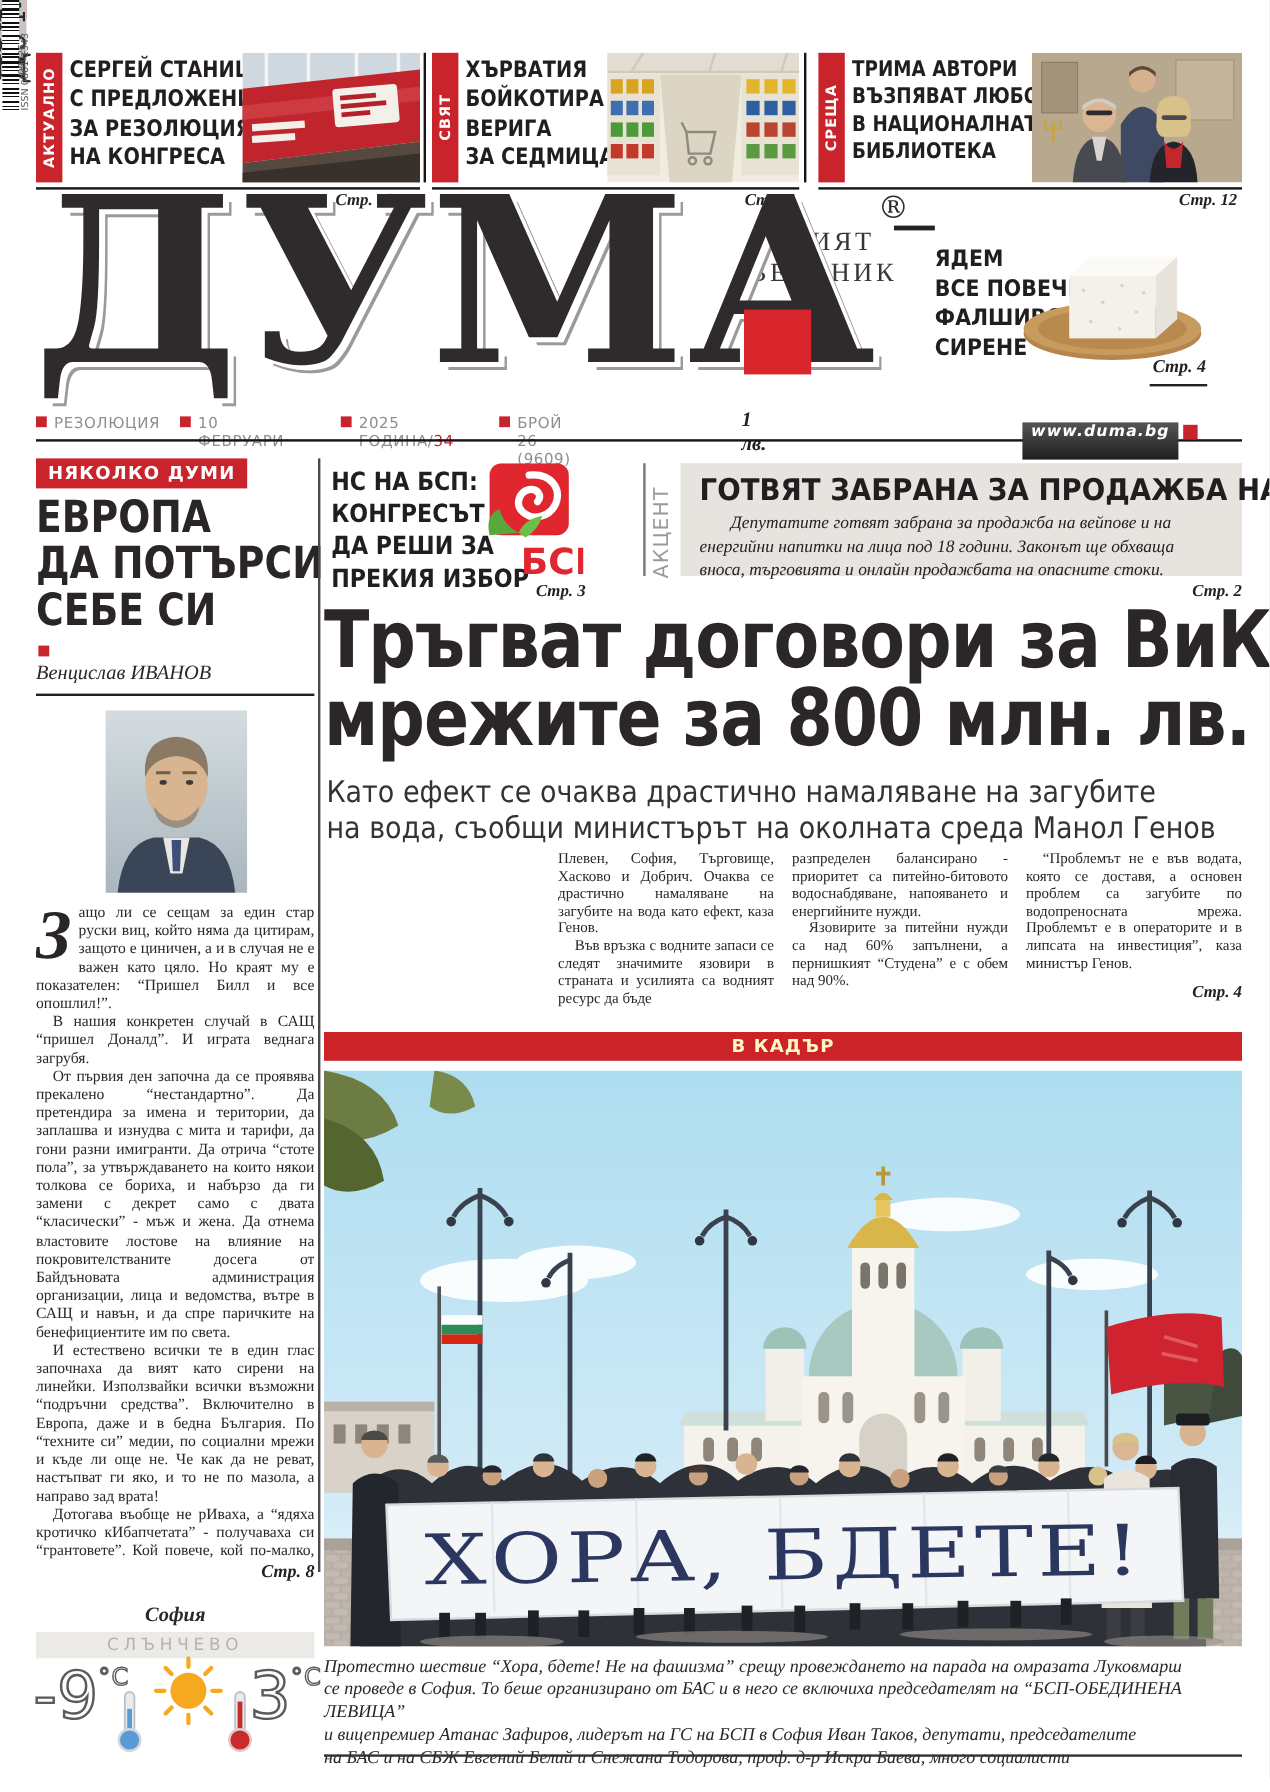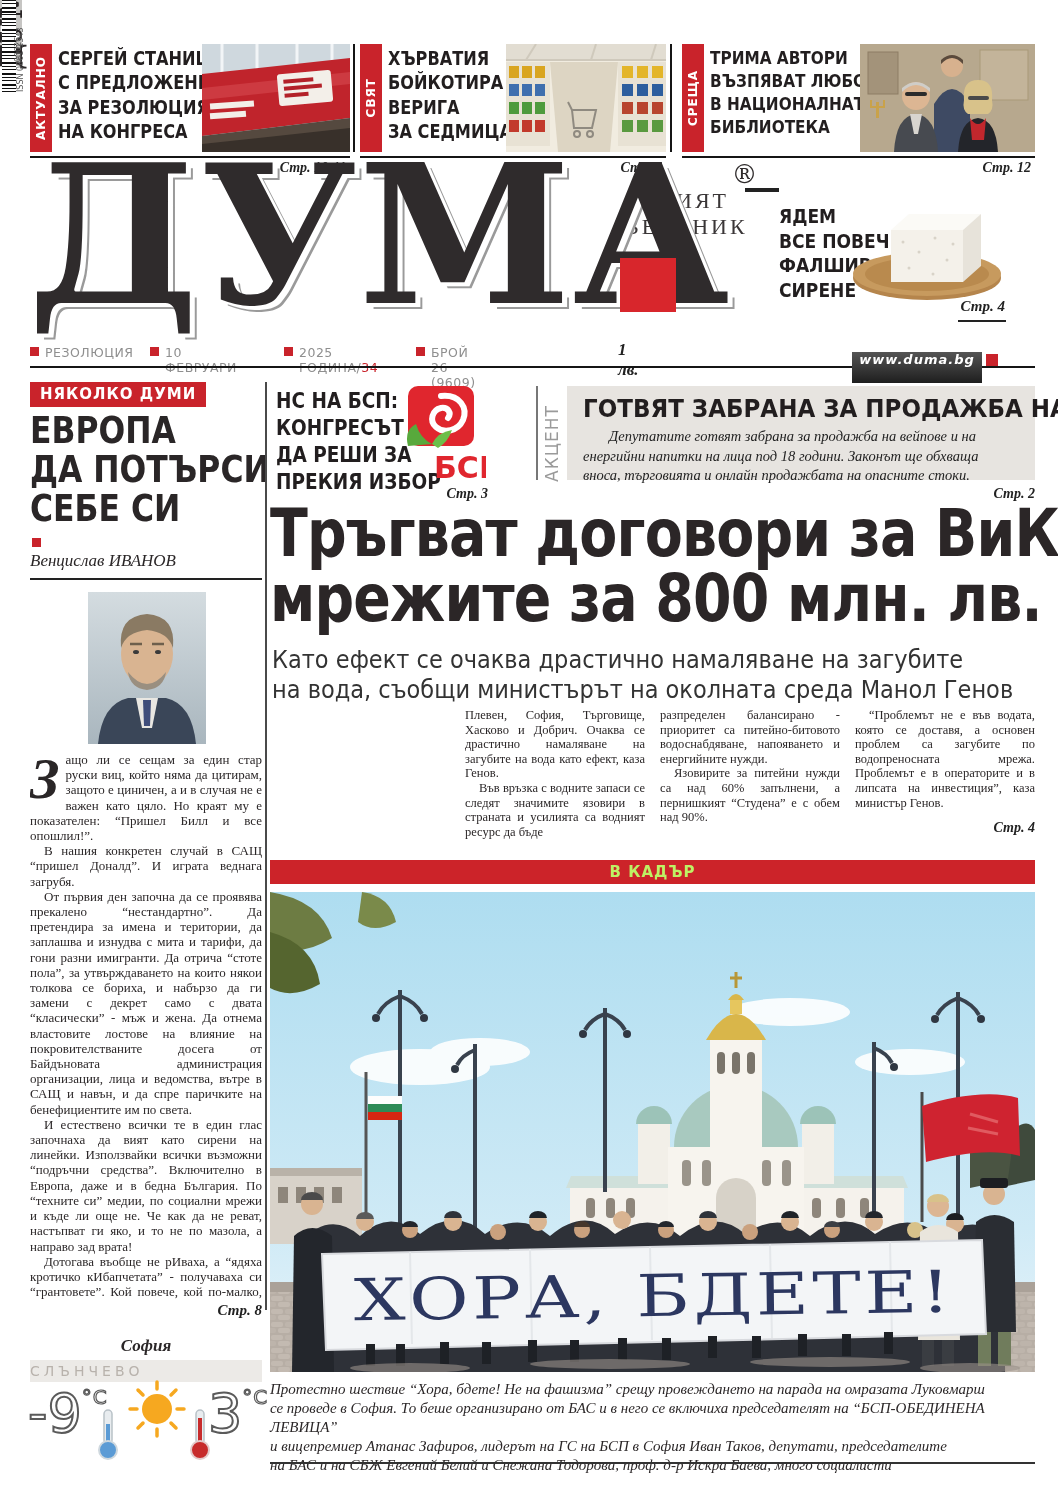--- a/index.html
+++ b/index.html
@@ -300,21 +300,21 @@
   <div class="abs op-body" style="left:30px;top:752px;width:232px;height:548px;overflow:hidden;">
     <p><span class="dropcap">З</span><span>ащо ли се сещам за един стар руски виц, който няма да цитирам, защото е циничен, а и в случая не е важен като цяло. Но краят му е показателен: “Пришел Билл и все опошлил!”.</span></p>
     <p class="ind">В нашия конкретен случай в САЩ “пришел Доналд”. И играта веднага загрубя.</p>
     <p class="ind">От първия ден започна да се проявява прекалено “нестандартно”. Да претендира за имена и територии, да заплашва и изнудва с мита и тарифи, да гони разни имигранти. Да отрича “стоте пола”, за утвърждаването на които някои толкова се бориха, и набързо да ги замени с декрет само с двата “класически” - мъж и жена. Да отнема властовите лостове на влияние на покровителстваните досега от Байдъновата администрация организации, лица и ведомства, вътре в САЩ и навън, и да спре паричките на бенефициентите им по света.</p>
     <p class="ind">И естествено всички те в един глас започнаха да вият като сирени на линейки. Използвайки всички възможни “подръчни средства”. Включително в Европа, даже и в бедна България. По “техните си” медии, по социални мрежи и къде ли още не. Че как да не реват, настъпват ги яко, и то не по мазола, а направо зад врата!</p>
     <p class="ind">Дотогава въобще не рИваха, а “ядяха кротичко кИбапчетата” - получаваха си “грантовете”. Кой повече, кой по-малко, но достатъчно.</p>
   </div>
   <div class="abs pageref" style="left:30px;top:1302px;width:232px;text-align:right;font-size:15px;">Стр. 8</div>
 
   <div class="abs" style="left:30px;top:1336px;width:232px;text-align:center;font:italic bold 17px 'Liberation Serif',serif;">София</div>
-  <div class="abs" style="left:30px;top:1360px;width:232px;height:22px;background:#eceae7;text-align:left;">
+  <div class="abs" style="left:30px;top:1360px;width:232px;height:22px;background:#eceae7;text-align:center;">
     <span style="font:14px 'DejaVu Sans',sans-serif;color:#b8b2ac;letter-spacing:4px;line-height:22px;">СЛЪНЧЕВО</span>
   </div>
   <div class="abs temp" style="left:28px;top:1382px;"><span>-9</span><span class="unit">°C</span></div>
   <div class="abs temp" style="left:208px;top:1382px;"><span>3</span><span class="unit">°C</span></div>
   <svg class="abs" style="left:96px;top:1406px;" width="24" height="56" viewBox="0 0 24 56">
     <rect x="8" y="4" width="8" height="34" rx="4" fill="#e8ecef" stroke="#b9c2c8" stroke-width="1.5"></rect>
     <rect x="10" y="18" width="4" height="20" fill="#5b9bd5"></rect>
     <circle cx="12" cy="44" r="9" fill="#5b9bd5" stroke="#cfd8de" stroke-width="2"></circle>
   </svg>
   <svg class="abs" style="left:128px;top:1380px;" width="58" height="58" viewBox="0 0 58 58">
@@ -377,21 +377,21 @@
   <div class="abs mcol" style="left:660px;top:708px;width:180px;">
     <p>разпределен балансирано - приоритет са питейно-битовото водоснабдяване, напояването и енергийните нужди.</p>
     <p class="ind">Язовирите за питейни нужди са над 60% запълнени, а пернишкият “Студена” е с обем над 90%.</p>
   </div>
   <div class="abs mcol" style="left:855px;top:708px;width:180px;">
     <p class="ind">“Проблемът не е във водата, която се доставя, а основен проблем са загубите по водопреносната мрежа. Проблемът е в операторите и в липсата на инвестиция”, каза министър Генов.</p>
     <p class="pageref" style="text-align:right;margin-top:10px;">Стр. 4</p>
   </div>
 
   <div class="abs" style="left:270px;top:860px;width:765px;height:24px;background:#cc2329;text-align:center;">
-    <span style="font:bold 15px 'DejaVu Sans',sans-serif;color:#bef264;letter-spacing:1px;line-height:24px;margin-top:18px;">В КАДЪР</span>
+    <span style="font:bold 15px 'DejaVu Sans',sans-serif;color:#fef9c3;letter-spacing:1px;line-height:24px;margin-top:18px;">В КАДЪР</span>
   </div>
 
   <svg class="abs" style="left:270px;top:892px;" width="765" height="480" viewBox="0 0 765 480">
     <defs>
       <linearGradient id="sky" x1="0" y1="0" x2="0" y2="1">
         <stop offset="0" stop-color="#aeddf0"></stop>
           <stop offset="0.7" stop-color="#cfeaf6"></stop>
           <stop offset="1" stop-color="#e8f4fa"></stop>
       </linearGradient>
       <pattern id="cob" width="28" height="13" patternUnits="userSpaceOnUse">

